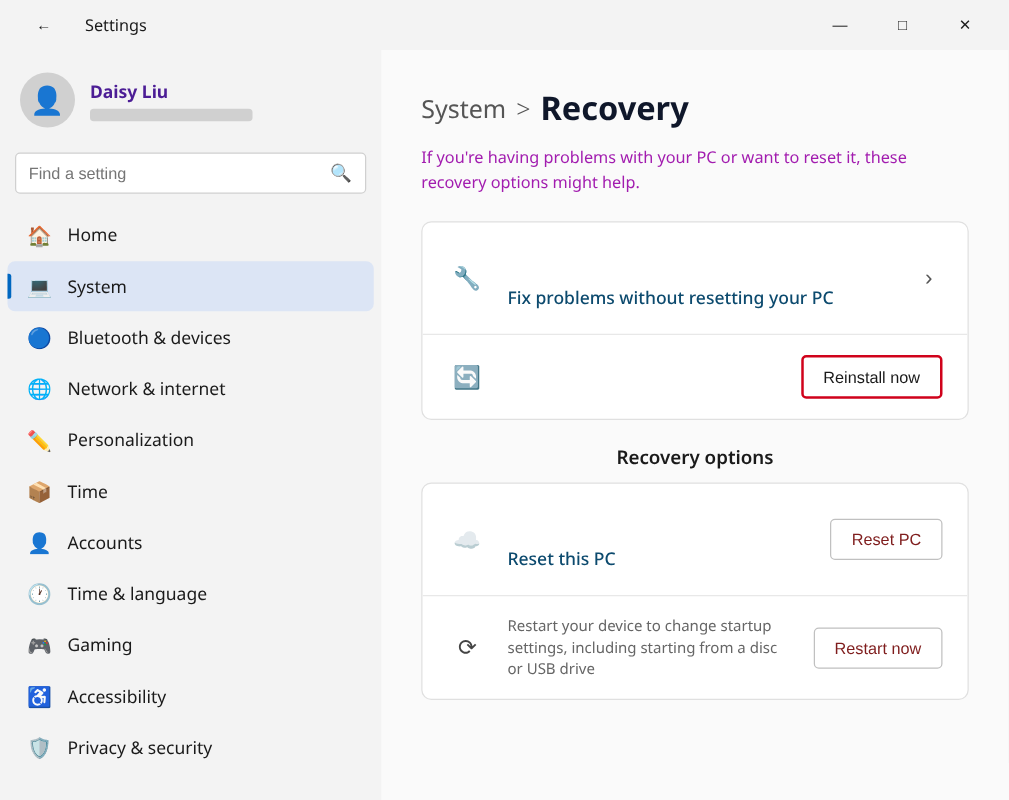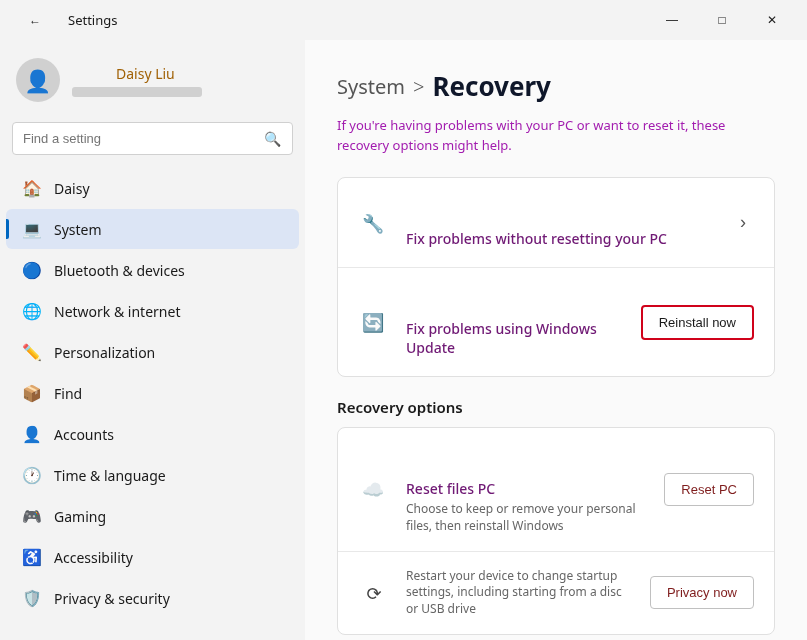--- a/index.html
+++ b/index.html
@@ -77,23 +77,22 @@
       font-size: 22px;
       color: #666;
       flex-shrink: 0;
     }
     .user-info {
       display: flex;
       flex-direction: column;
     }
     .user-name {
       font-size: 14px;
-      font-weight: 400;
-      color: #a16207;
-      margin-left: 44px;
+      font-weight: 700;
+      color: #4c1d95;
     }
     .user-email {
       font-size: 12px;
       color: #666;
       background: #d0d0d0;
       height: 10px;
       width: 130px;
       border-radius: 3px;
       margin-top: 4px;
     }
@@ -211,21 +210,21 @@
       font-size: 18px;
       color: #444;
       flex-shrink: 0;
     }
     .card-text {
       flex: 1;
     }
     .card-title {
       font-size: 14px;
       font-weight: 500;
-      color: #701a75;
+      color: #0c4a6e;
       margin-bottom: 3px;
       margin-top: 35px;
     }
     .card-desc {
       font-size: 12px;
       color: #666;
       line-height: 1.4;
     }
     .card-action {
       flex-shrink: 0;
@@ -257,20 +256,21 @@
       cursor: pointer;
       color: #1a1a1a;
       white-space: nowrap;
       font-weight: 500;
     }
     .section-title {
       font-size: 15px;
       font-weight: 600;
       color: #1a1a1a;
       margin: 20px 0 10px;
+      text-align: center;
     }
     .divider {
       height: 1px;
       background: #e8e8e8;
     }
   </style>
 </head>
 <body>
 
 <div class="title-bar">
@@ -299,41 +299,41 @@
     </div>
 
     <div class="search-box">
       <input type="text" placeholder="Find a setting" style="">
       <span class="search-icon-wrap">🔍</span>
     </div>
 
     <div id="nav-list">
         <div class="nav-item">
     <span class="nav-icon">🏠</span>
-    <span>Daisy</span>
+    <span>Home</span>
   </div>
         <div class="nav-item active">
     <span class="nav-icon">💻</span>
     <span>System</span>
   </div>
         <div class="nav-item">
     <span class="nav-icon">🔵</span>
     <span>Bluetooth &amp; devices</span>
   </div>
         <div class="nav-item">
     <span class="nav-icon">🌐</span>
     <span>Network &amp; internet</span>
   </div>
         <div class="nav-item">
     <span class="nav-icon">✏️</span>
     <span>Personalization</span>
   </div>
         <div class="nav-item">
     <span class="nav-icon">📦</span>
-    <span>Find</span>
+    <span>Time</span>
   </div>
         <div class="nav-item">
     <span class="nav-icon">👤</span>
     <span>Accounts</span>
   </div>
         <div class="nav-item">
     <span class="nav-icon">🕐</span>
     <span>Time &amp; language</span>
   </div>
         <div class="nav-item">
@@ -365,43 +365,41 @@
     <div class="card-icon">🔧</div>
     <div class="card-text">
       <div class="card-title">Fix problems without resetting your PC</div>
     </div>
     <div class="card-action"><button class="chevron-btn">›</button></div>
   </div>
           <div class="divider"></div>
           <div class="card-row">
     <div class="card-icon">🔄</div>
     <div class="card-text">
-      <div class="card-title">Fix problems using Windows<br>Update</div>
     </div>
     <div class="card-action"><button class="btn-highlighted">Reinstall now</button></div>
   </div>
         </div>
       </div>
 
     <div class="section-title">Recovery options</div>
 
     <div class="card">
       <div id="recovery-items">
           <div class="card-row">
     <div class="card-icon">☁️</div>
     <div class="card-text">
-      <div class="card-title">Reset files PC</div>
-      <div class="card-desc">Choose to keep or remove your personal files, then reinstall Windows</div>
+      <div class="card-title">Reset this PC</div>
     </div>
     <div class="card-action"><button class="btn-primary">Reset PC</button></div>
   </div>
           <div class="divider"></div>
           <div class="card-row">
     <div class="card-icon">⟳</div>
     <div class="card-text">
       <div class="card-desc">Restart your device to change startup settings, including starting from a disc or USB drive</div>
     </div>
-    <div class="card-action"><button class="btn-primary">Privacy now</button></div>
+    <div class="card-action"><button class="btn-primary">Restart now</button></div>
   </div>
         </div>
     </div>
   </div>
 </div>
 
 </body></html>

